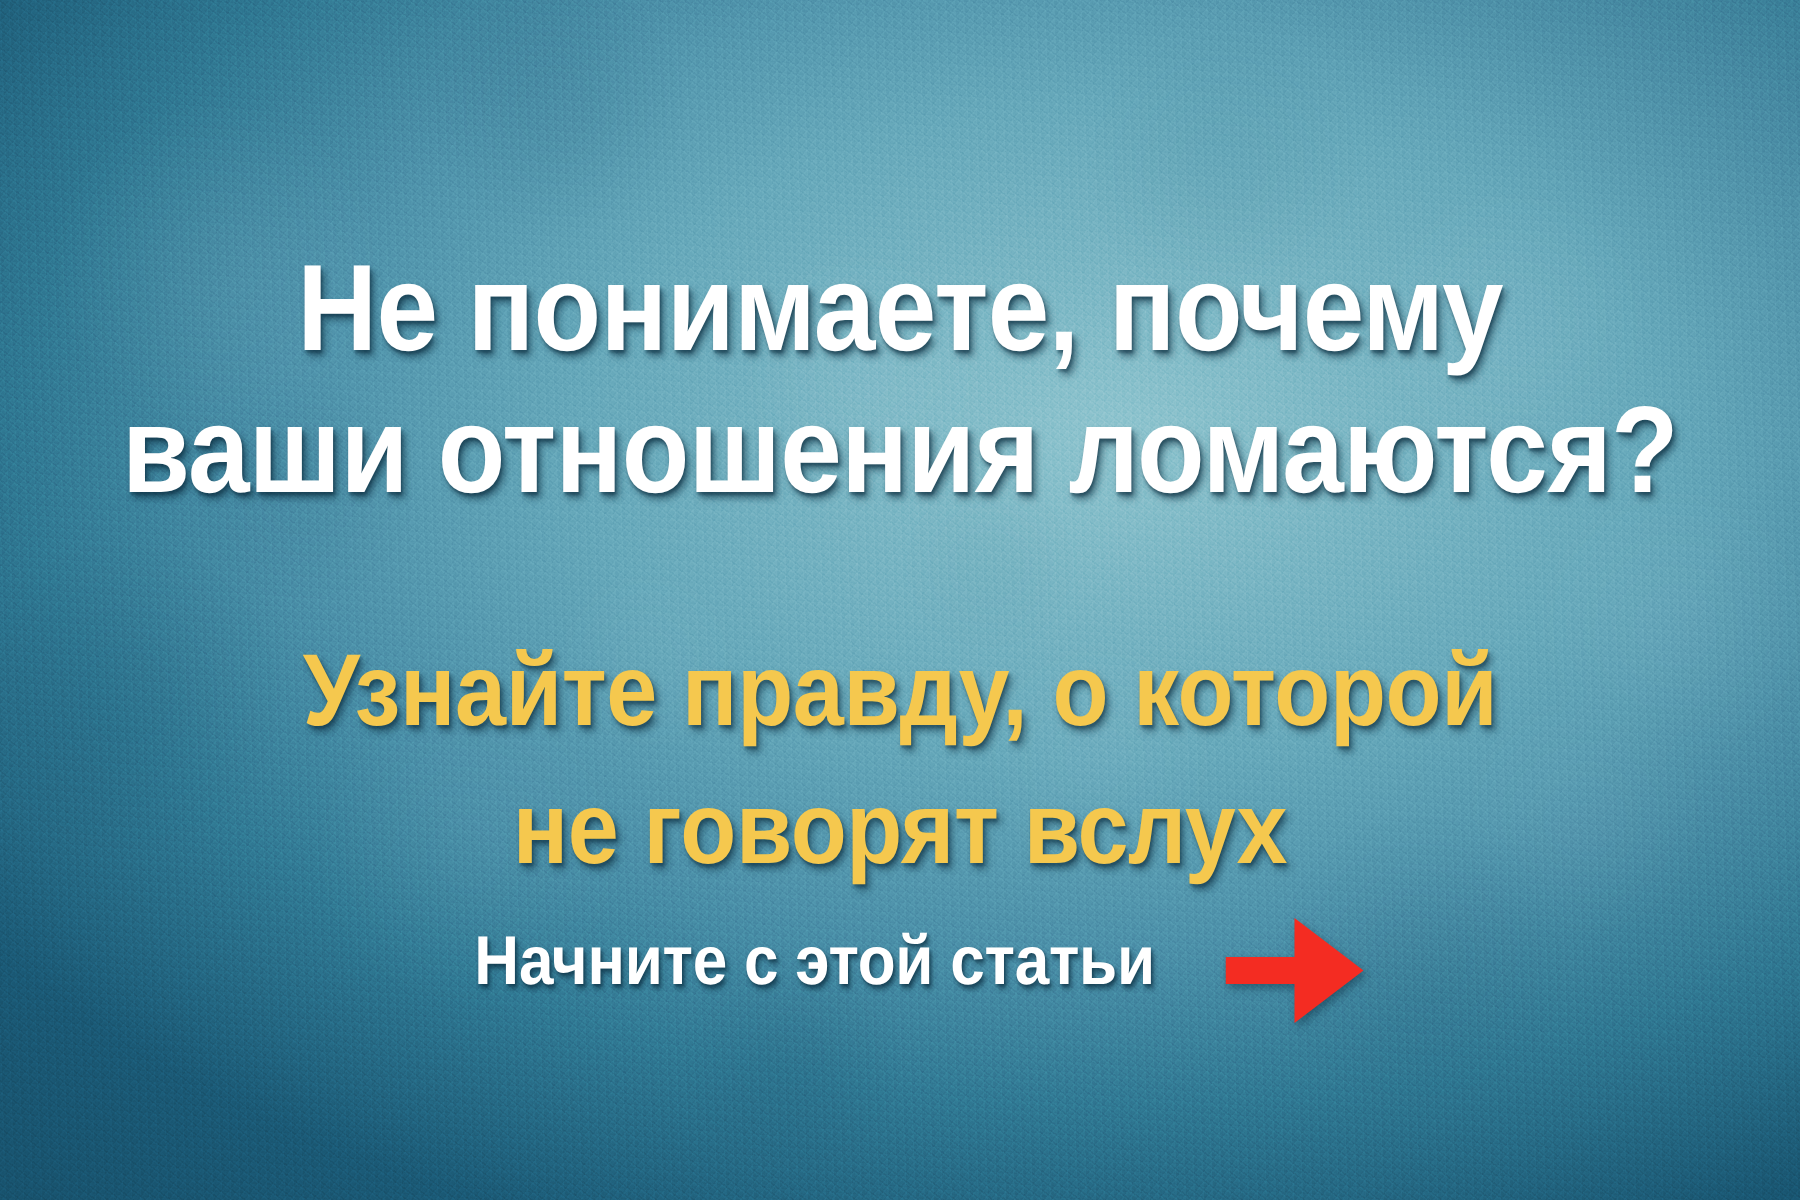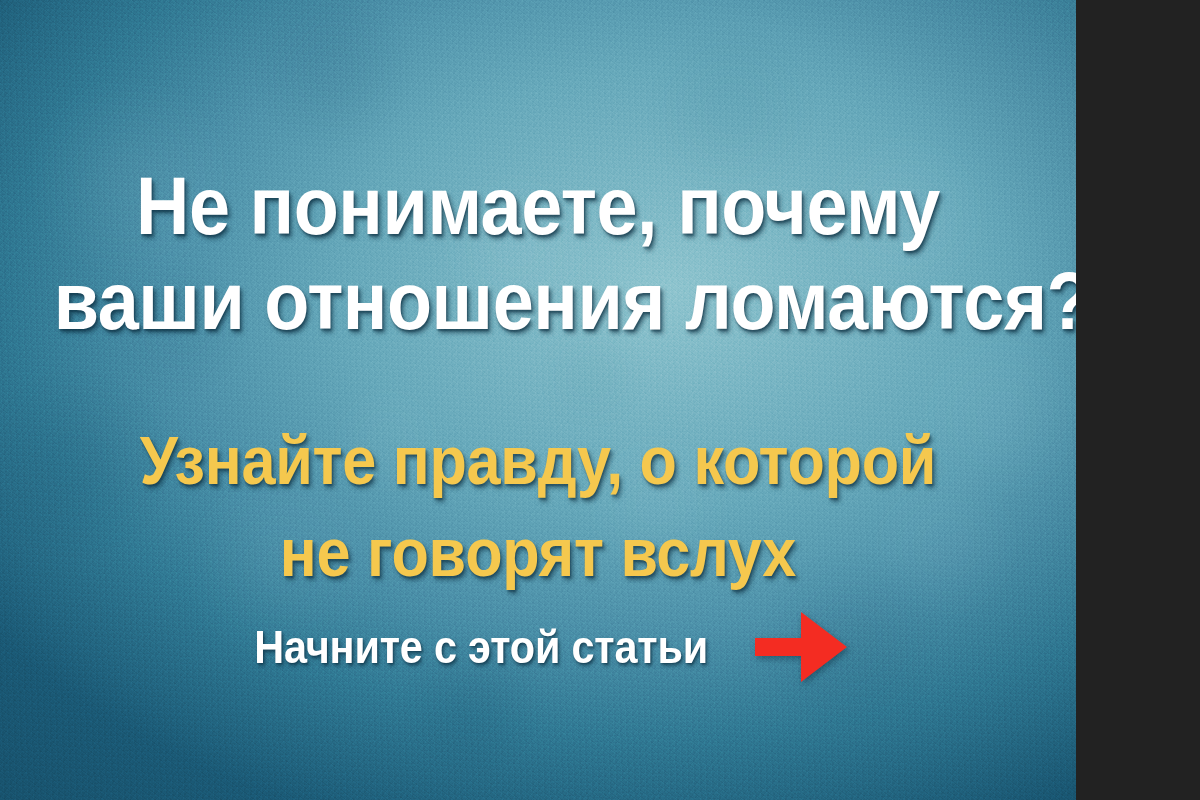--- a/index.html
+++ b/index.html
@@ -4,21 +4,21 @@
 <title>Promo Banner</title>
 <style>
   html, body {
     margin: 0;
     padding: 0;
     background: #222;
   }
 
   #banner {
     position: relative;
-    width: 1076px;
+    width: 1200px;
     height: 800px;
     overflow: hidden;
     font-family: "Liberation Sans", "DejaVu Sans", sans-serif;
     -webkit-font-smoothing: antialiased;
   }
 
   
   .bg-base {
     position: absolute;
     inset: 0;
@@ -142,21 +142,21 @@
   }
 
   .subhead .ln { display: block; }
 
   .cta-row {
     position: absolute;
     left: 0;
     right: 0;
     top: 612px;
     display: flex;
-    align-items: center;
+    align-items: flex-start;
     justify-content: center;
     gap: 22px;
   }
 
   .cta-text {
     color: #ffffff;
     font-family: "Liberation Sans Narrow", "Liberation Sans", "DejaVu Sans Condensed", sans-serif;
     font-weight: 700;
     font-size: 46px;
     line-height: 56px;

